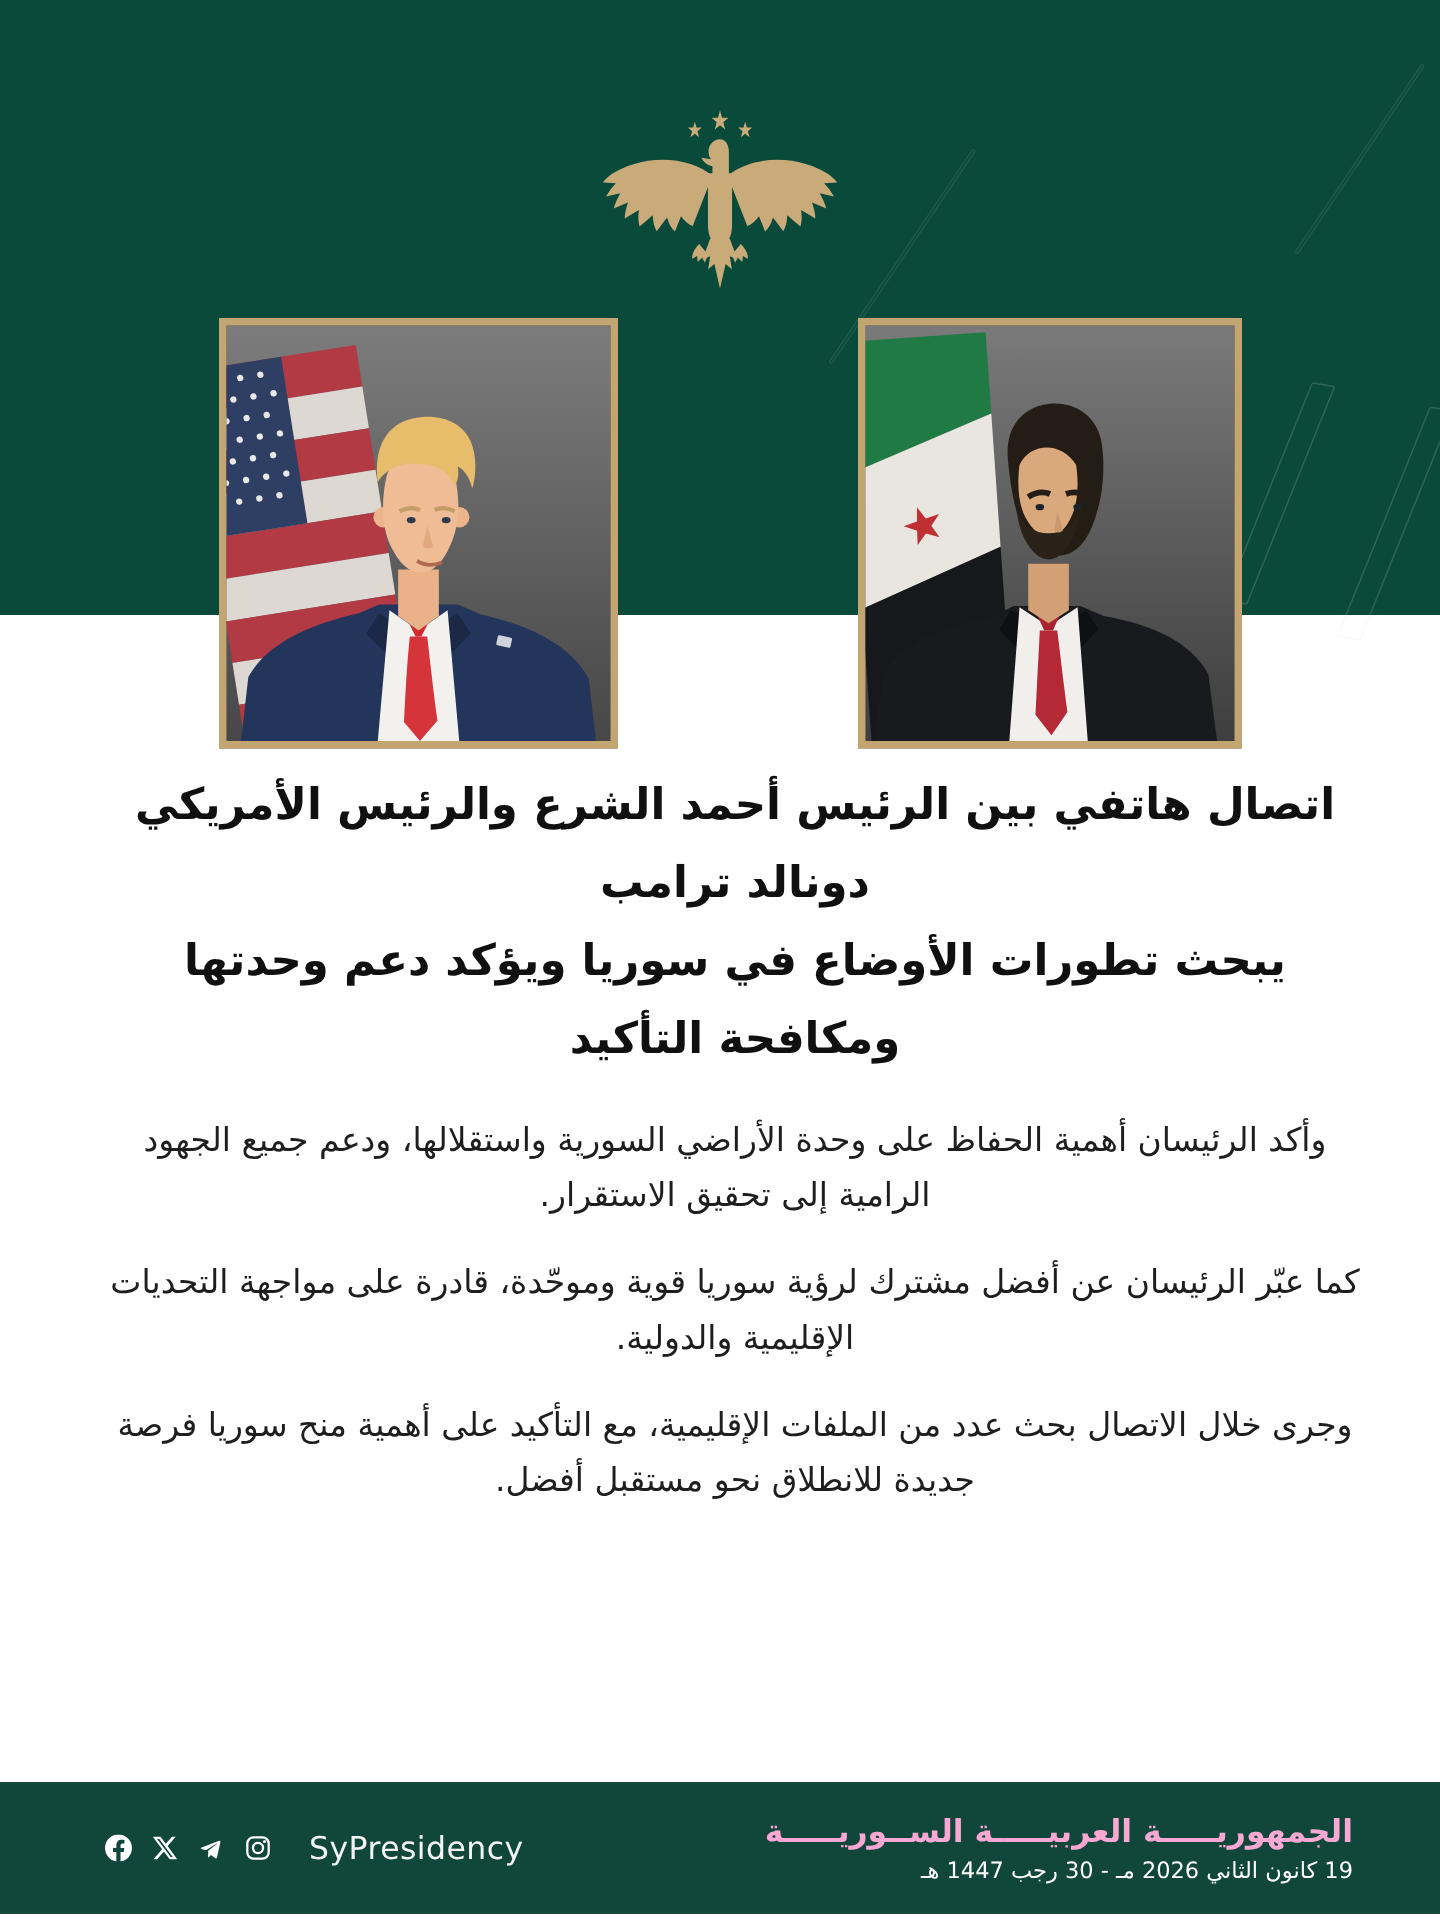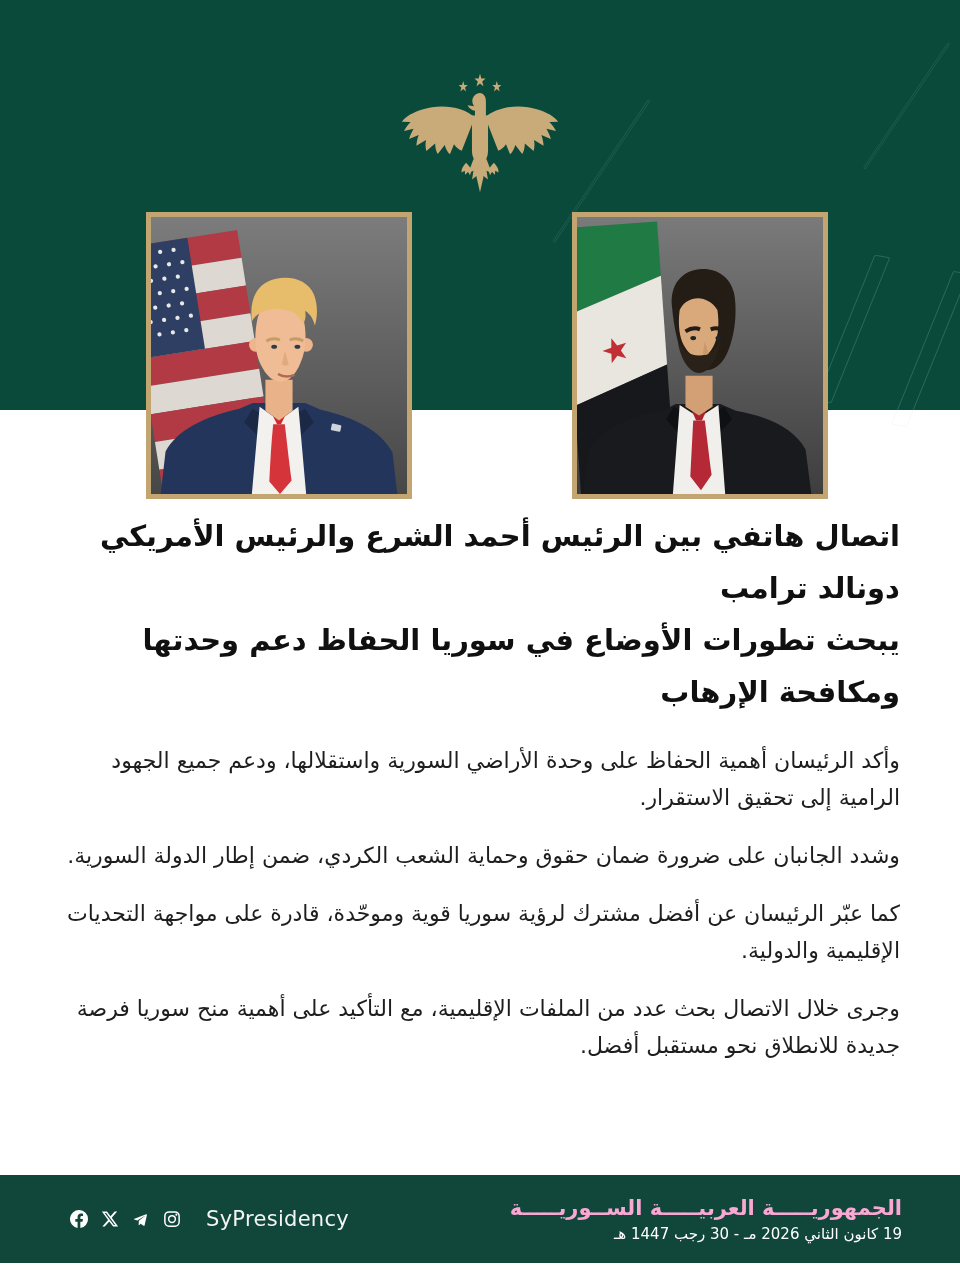--- a/index.html
+++ b/index.html
@@ -16,28 +16,28 @@
   .slash.s2{left:922px;top:268px;width:14px;height:160px;transform:rotate(10deg) skewX(-12deg);}
   .slash.s3{left:600px;top:85px;width:1px;height:170px;border-color:rgba(210,226,219,0.10);transform:rotate(34deg);}
   .slash.s4{left:905px;top:30px;width:1px;height:150px;border-color:rgba(210,226,219,0.10);transform:rotate(34deg);}
   
   .photo{position:absolute;top:212px;margin:0;box-sizing:border-box;
          border:5px solid var(--gold,#c3a571);background:#5a5a5a;}
   .photo svg{display:block;width:100%;height:100%;}
   .photo-trump{left:146px;width:266px;height:287px;}
   .photo-sharaa{left:572px;width:256px;height:287px;}
   
-  .article{position:absolute;top:510px;left:58px;width:842px;direction:rtl;text-align:right;}
+  .article{position:absolute;top:510px;left:69px;width:842px;direction:rtl;text-align:center;}
   .headline{margin:0 0 24px 0;color:var(--headline-text,#101010);
             font-size:29px;font-weight:bold;line-height:52px;}
   .headline span{display:block;}
   .body-par{margin:0 0 21px 0;color:var(--body-text,#1e1e1e);
             font-size:22px;line-height:37px;}
   
-  .footer{position:absolute;left:0;bottom:17px;width:960px;height:88px;box-sizing:border-box;
+  .footer{position:absolute;left:0;bottom:4px;width:960px;height:88px;box-sizing:border-box;
           background:var(--footer-green,#11463a);color:#fff;
           display:flex;align-items:center;justify-content:space-between;
           padding:0 58px 0 70px;}
   .social{display:flex;align-items:center;gap:13px;}
   .social .icon{width:18px;height:18px;display:block;}
   .social .icon svg{display:block;width:100%;height:100%;}
   .handle{font-size:21px;color:#f2f5f3;margin-left:12px;letter-spacing:0.3px;}
   .footer-right{direction:rtl;text-align:right;}
   .republic{font-size:21px;font-weight:bold;line-height:1.25;color:#f9a8d4;}
   .dateline{font-size:15px;color:#ffffff;margin-top:4px;}
@@ -177,24 +177,23 @@
       <path d="M138 116 q8 -3 15 2" stroke="#241d16" stroke-width="4" fill="none"></path>
       <ellipse cx="120" cy="125" rx="3" ry="2.2" fill="#1d232b"></ellipse>
       <ellipse cx="146" cy="125" rx="3" ry="2.2" fill="#1d232b"></ellipse>
       <path d="M132 128 l-2 13 q3 3 6 0 z" fill="#c9996d"></path>
     </svg>
   </figure>
 
   <main class="article">
     <h1 class="headline">
       <span>اتصال هاتفي بين الرئيس أحمد الشرع والرئيس الأمريكي دونالد ترامب</span>
-      <span>يبحث تطورات الأوضاع في سوريا الحفاظ دعم وحدتها ومكافحة الإرهاب</span>
+      <span>يبحث تطورات الأوضاع في سوريا ويؤكد دعم وحدتها ومكافحة التأكيد</span>
     </h1>
     <p class="body-par">وأكد الرئيسان أهمية الحفاظ على وحدة الأراضي السورية واستقلالها، ودعم جميع الجهود الرامية إلى تحقيق الاستقرار.</p>
-    <p class="body-par">وشدد الجانبان على ضرورة ضمان حقوق وحماية الشعب الكردي، ضمن إطار الدولة السورية.</p>
     <p class="body-par">كما عبّر الرئيسان عن أفضل مشترك لرؤية سوريا قوية وموحّدة، قادرة على مواجهة التحديات الإقليمية والدولية.</p>
     <p class="body-par">وجرى خلال الاتصال بحث عدد من الملفات الإقليمية، مع التأكيد على أهمية منح سوريا فرصة جديدة للانطلاق نحو مستقبل أفضل.</p>
   </main>
 
   <footer class="footer">
     <div class="social">
       <span class="icon">
         <svg viewBox="0 0 24 24">
             <path fill="#ffffff" d="M24 12a12 12 0 1 0-13.9 11.9v-8.4h-3v-3.5h3V9.4c0-3 1.8-4.7 4.5-4.7 1.3 0 2.7.2 2.7.2v3h-1.5c-1.5 0-2 .9-2 1.9v2.3h3.4l-.5 3.5h-2.9v8.4A12 12 0 0 0 24 12z"></path>
           </svg>

